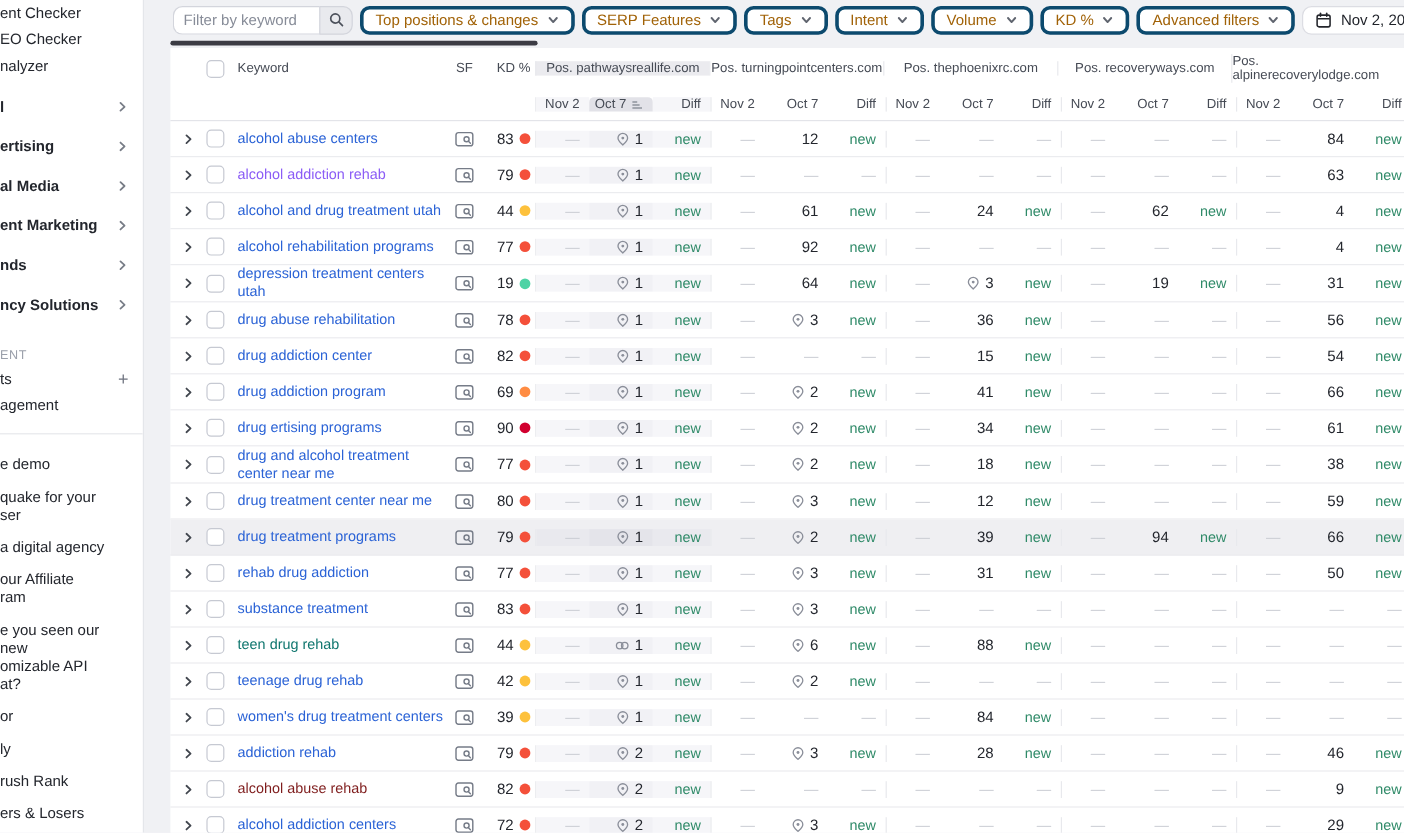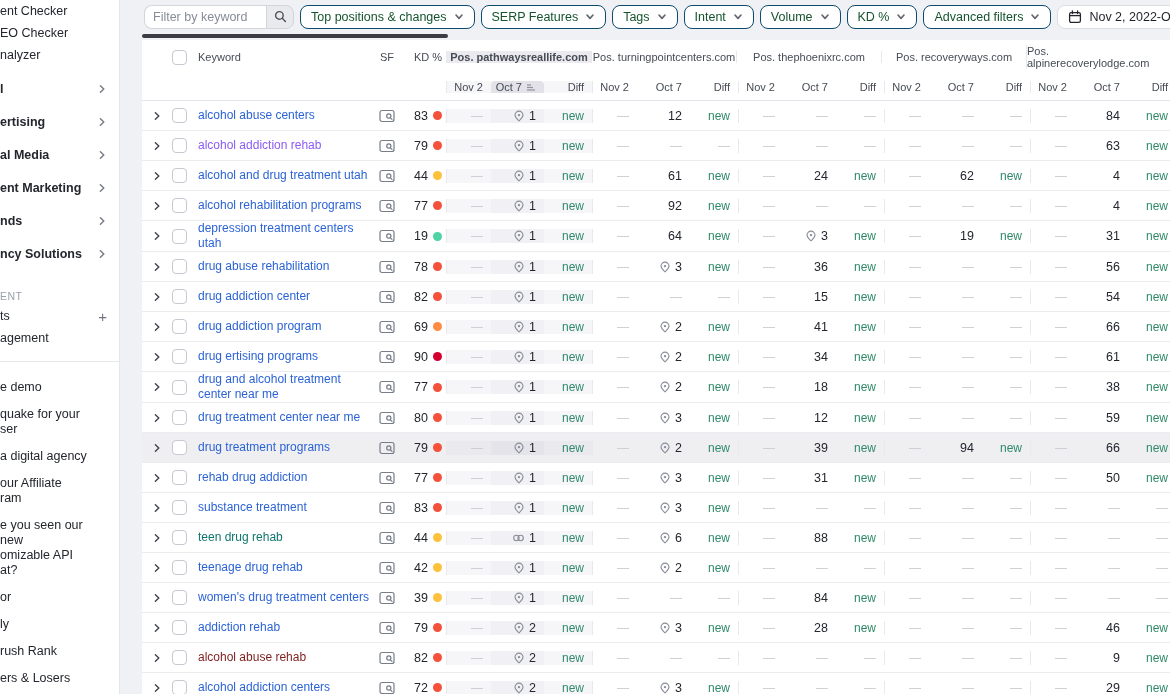--- a/index.html
+++ b/index.html
@@ -21,21 +21,21 @@
 
   
   .main { position:absolute; left:120px; top:0; right:0; bottom:0; background:#f0f1f4; }
 
   
   .filterbar { position:absolute; left:0; top:0; right:0; height:33px; display:flex; align-items:center; padding-left:24px; gap:6px; }
   .kw-filter { display:flex; height:24px; }
   .kw-input { width:122px; height:24px; border:1px solid #d3d5dc; border-right:none; border-radius:8px 0 0 8px; background:#fff; padding:0 8px; font-size:12.5px; color:#33363e; outline:none; font-family:inherit; }
   .kw-input::placeholder { color:#878c98; }
   .kw-btn { width:28px; height:24px; border:1px solid #d3d5dc; border-radius:0 8px 8px 0; background:#e9eaee; display:flex; align-items:center; justify-content:center; cursor:pointer; }
-  .pill { display:inline-flex; align-items:center; gap:7px; height:24px; padding:0 10px; background:#fff; border:1px solid #0c4a6e; border-radius:8px; font-size:12.5px; color:#14532d; cursor:pointer; white-space:nowrap; }
+  .pill { display:inline-flex; align-items:center; gap:7px; height:24px; padding:0 10px; background:#fff; border:3px solid #0c4a6e; border-radius:8px; font-size:12.5px; color:#a16207; cursor:pointer; white-space:nowrap; }
   .datebtn { display:inline-flex; align-items:center; gap:7px; height:24px; padding:0 10px; background:#fff; border:1px solid #dcdde3; border-radius:8px; font-size:12.5px; color:#1e2128; margin-left:auto; white-space:nowrap; cursor:pointer; flex:0 0 auto; min-width:132px; }
 
   
   .hscroll { position:absolute; left:22px; top:33px; width:1029px; height:7px; }
   .hscroll-thumb { position:absolute; left:0; top:1px; width:306px; height:4px; border-radius:2px; background:#3c3c44; cursor:grab; }
 
   
   .card { position:absolute; left:22px; top:40px; width:1029px; height:660px; background:#fff; }
   .trow { display:flex; align-items:center; }
   .c-chev { flex:0 0 30px; display:flex; align-items:center; justify-content:center; }
@@ -48,21 +48,21 @@
   .sc-nov { flex:0 0 44px; }
   .sc-oct { flex:0 0 53px; }
   .sc-diff { flex:0 0 48px; }
 
   
   .thead { border-bottom:1px solid #e3e4e9; }
   .hrow1 { height:34px; }
   .hrow2 { height:26px; }
   .hlabel { font-size:11px; color:#464b55; }
   .hrow1 .grp { align-items:center; justify-content:center; }
-  .grp-head-hl { background:#ebebef;font-weight:bold; }
+  .grp-head-hl { background:#ebebef; }
   .hrow2 .sc { font-size:11px; color:#464b55; }
   .oct-sort { display:flex; align-items:center; justify-content:flex-end; gap:4px; }
   .hrow2 .g1 .sc-nov, .hrow2 .g1 .sc-diff { background:#f6f6f9; }
   .hrow2 .g1 .sc-oct { background:#e2e2e8; border-radius:4px 4px 0 0; cursor:pointer; }
   .checkbox { width:15px; height:15px; border:1px solid #c6c9d2; border-radius:4px; background:#fff; cursor:pointer; }
 
   
   .row { border-bottom:1px solid #ebecef; min-height:30px; cursor:default; }
   .row.hl { background:#efeff2; }
   .row .g1 .sc { background:#f6f6f9; }

